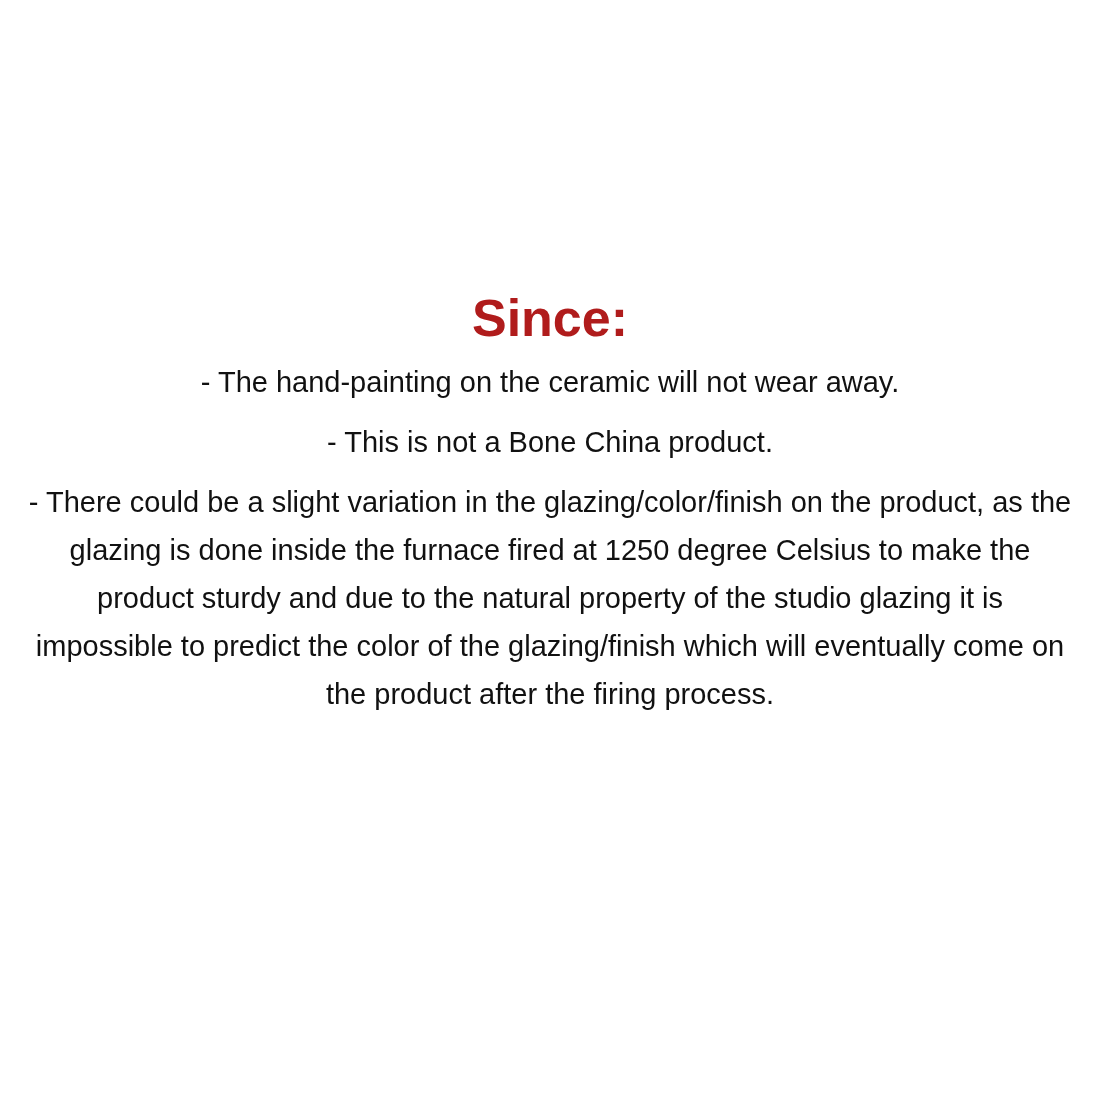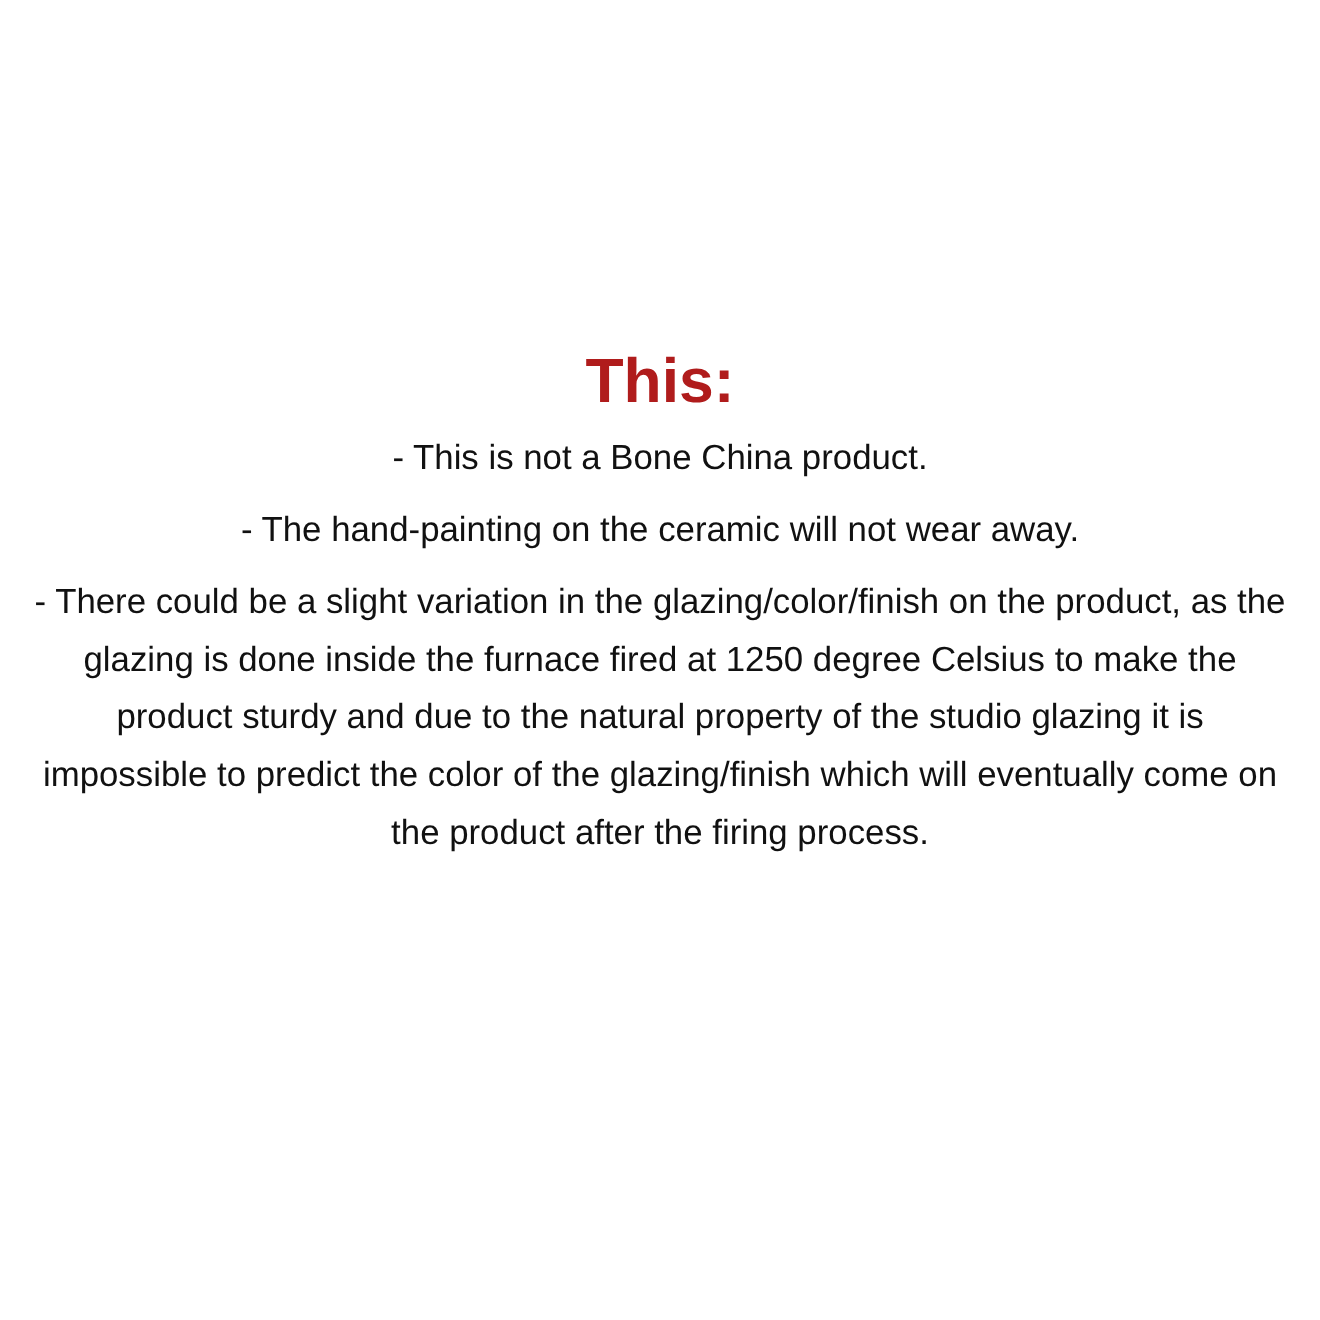--- a/index.html
+++ b/index.html
@@ -27,21 +27,21 @@
       line-height: 48px;
       font-weight: normal;
       color: #111111;
       margin: 0 0 12px 0;
     }
   </style>
 </head>
 <body>
 
 <main class="note-panel">
-  <h1 class="note-title">This:</h1>
+  <h1 class="note-title">Since:</h1>
+
+  <p class="note-item">- The hand-painting on the ceramic will not wear away.</p>
 
   <p class="note-item">- This is not a Bone China product.</p>
-
-  <p class="note-item">- The hand-painting on the ceramic will not wear away.</p>
 
 
   <p class="note-item">- There could be a slight variation in the glazing/color/finish on the product, as the glazing is done inside the furnace fired at 1250 degree Celsius to make the product sturdy and due to the natural property of the studio glazing it is impossible to predict the color of the glazing/finish which will eventually come on the product after the firing process.</p>
 </main>
 
 </body></html>

